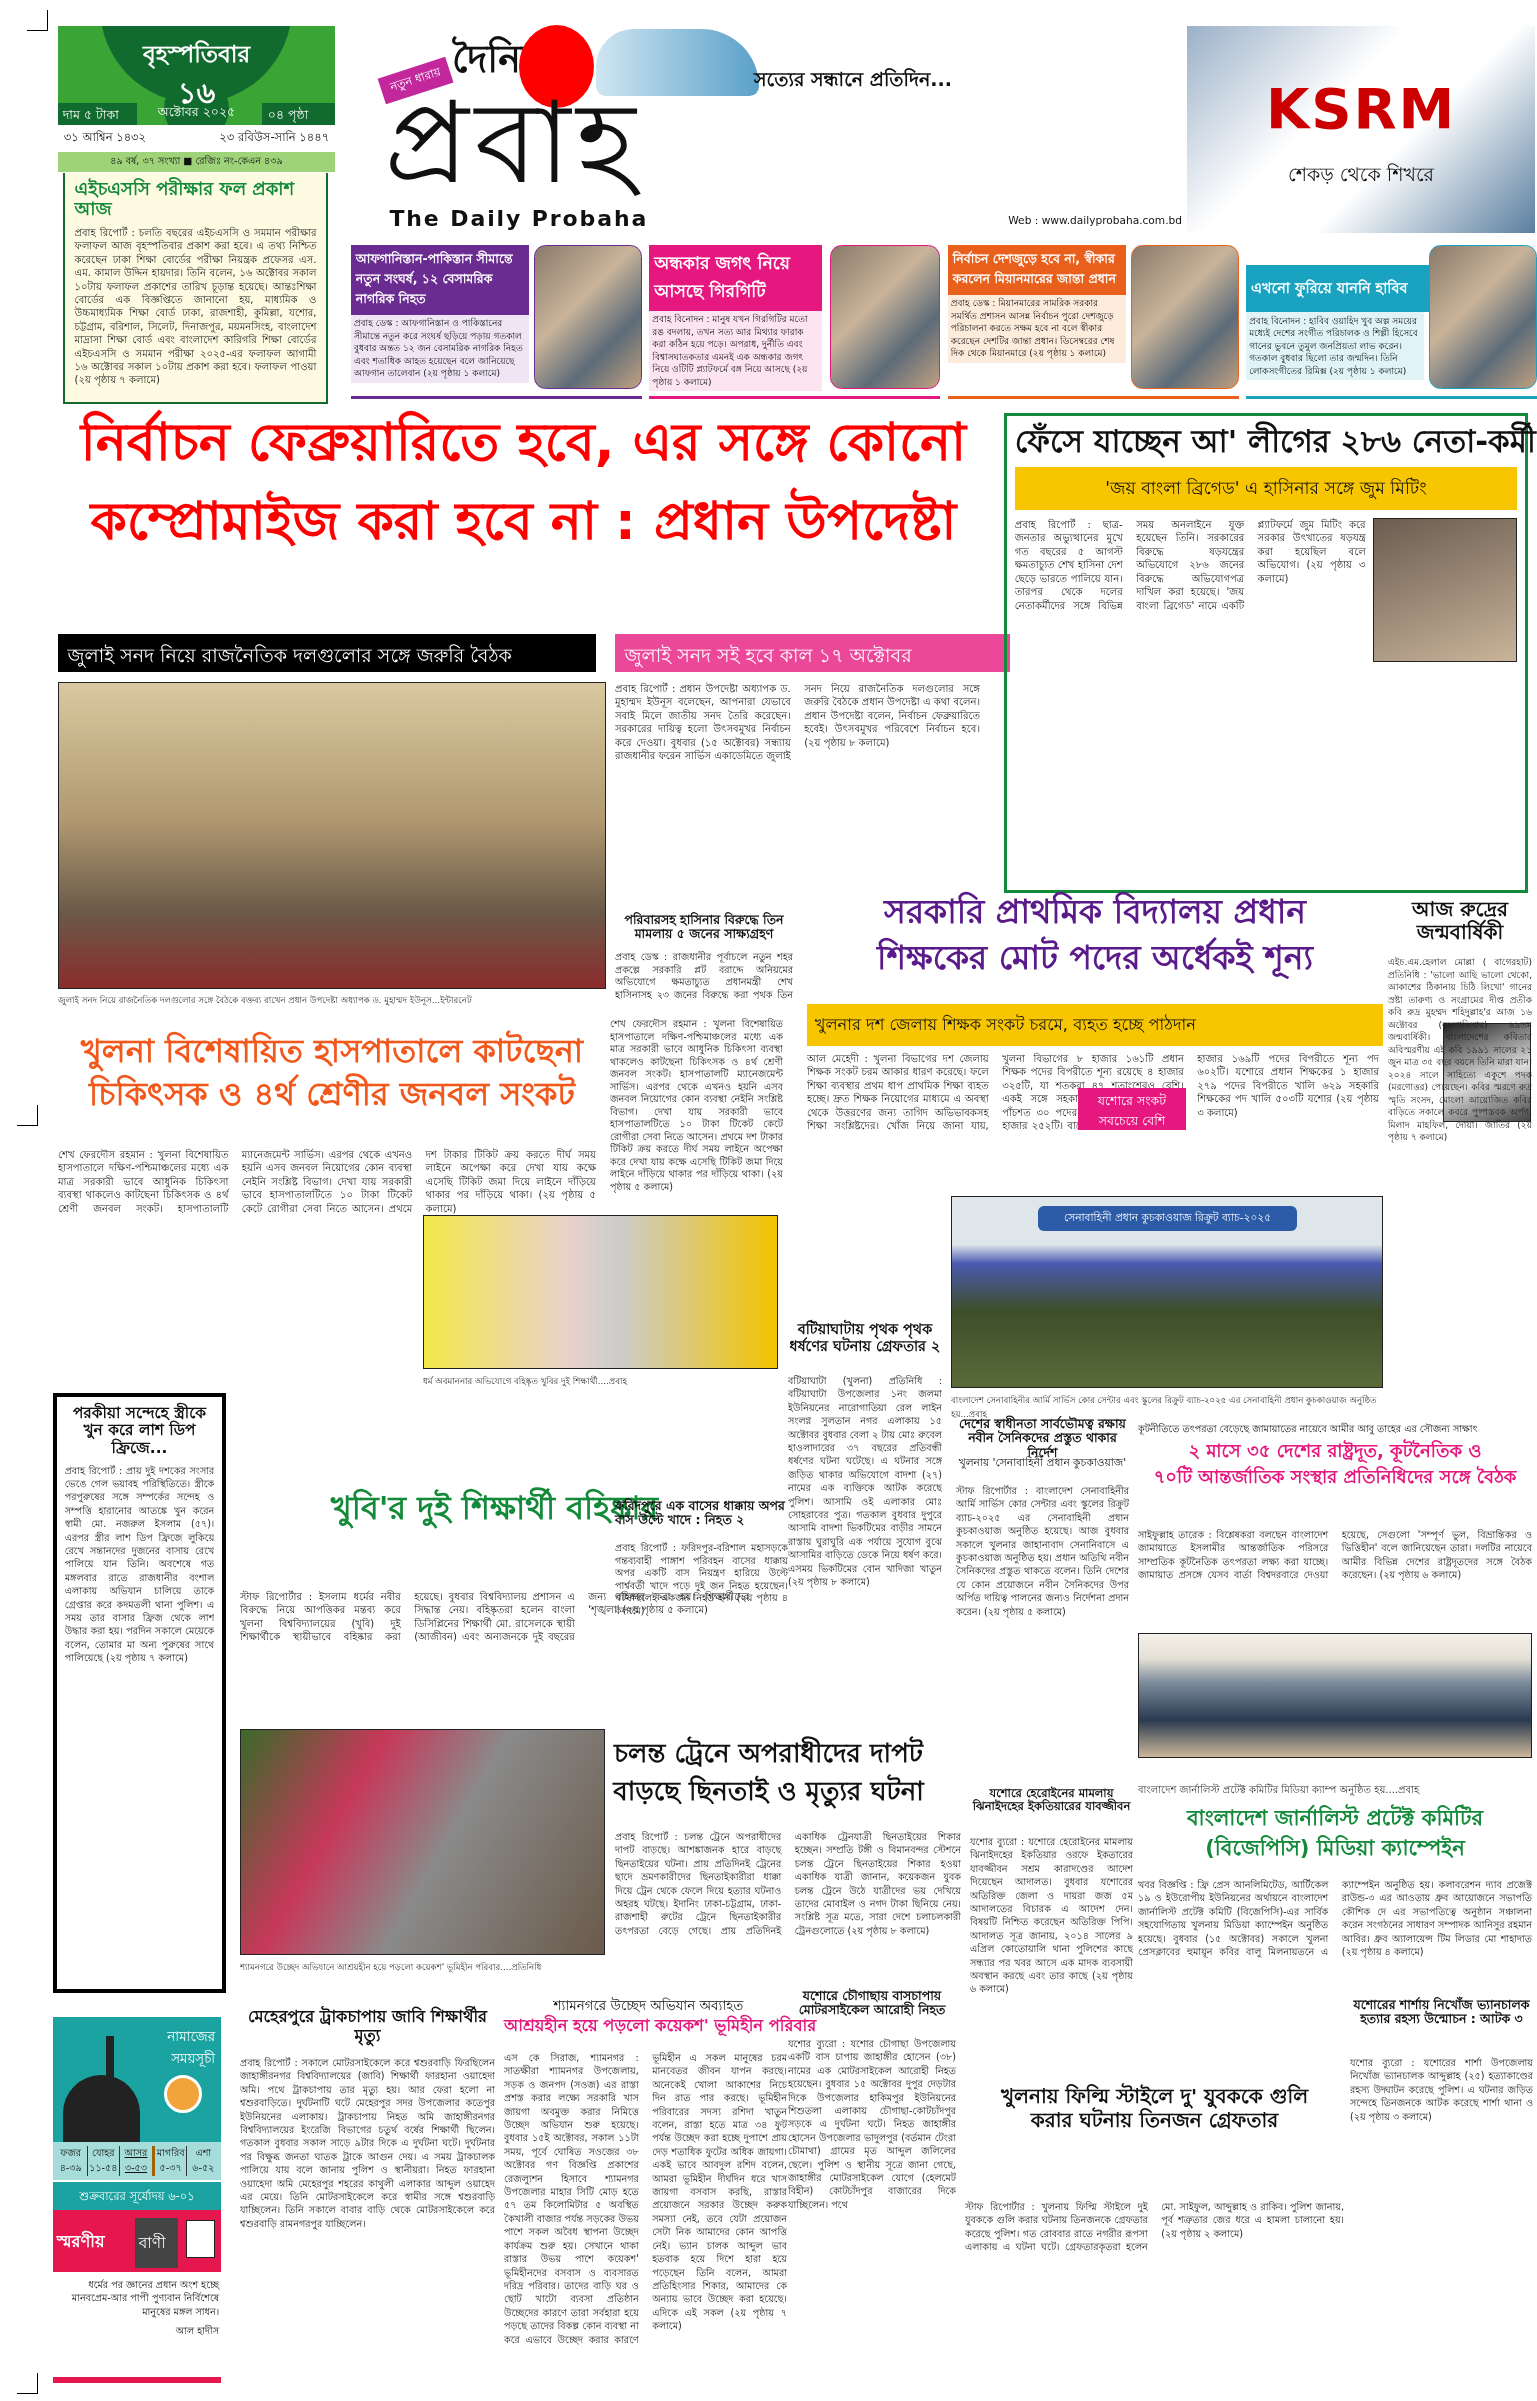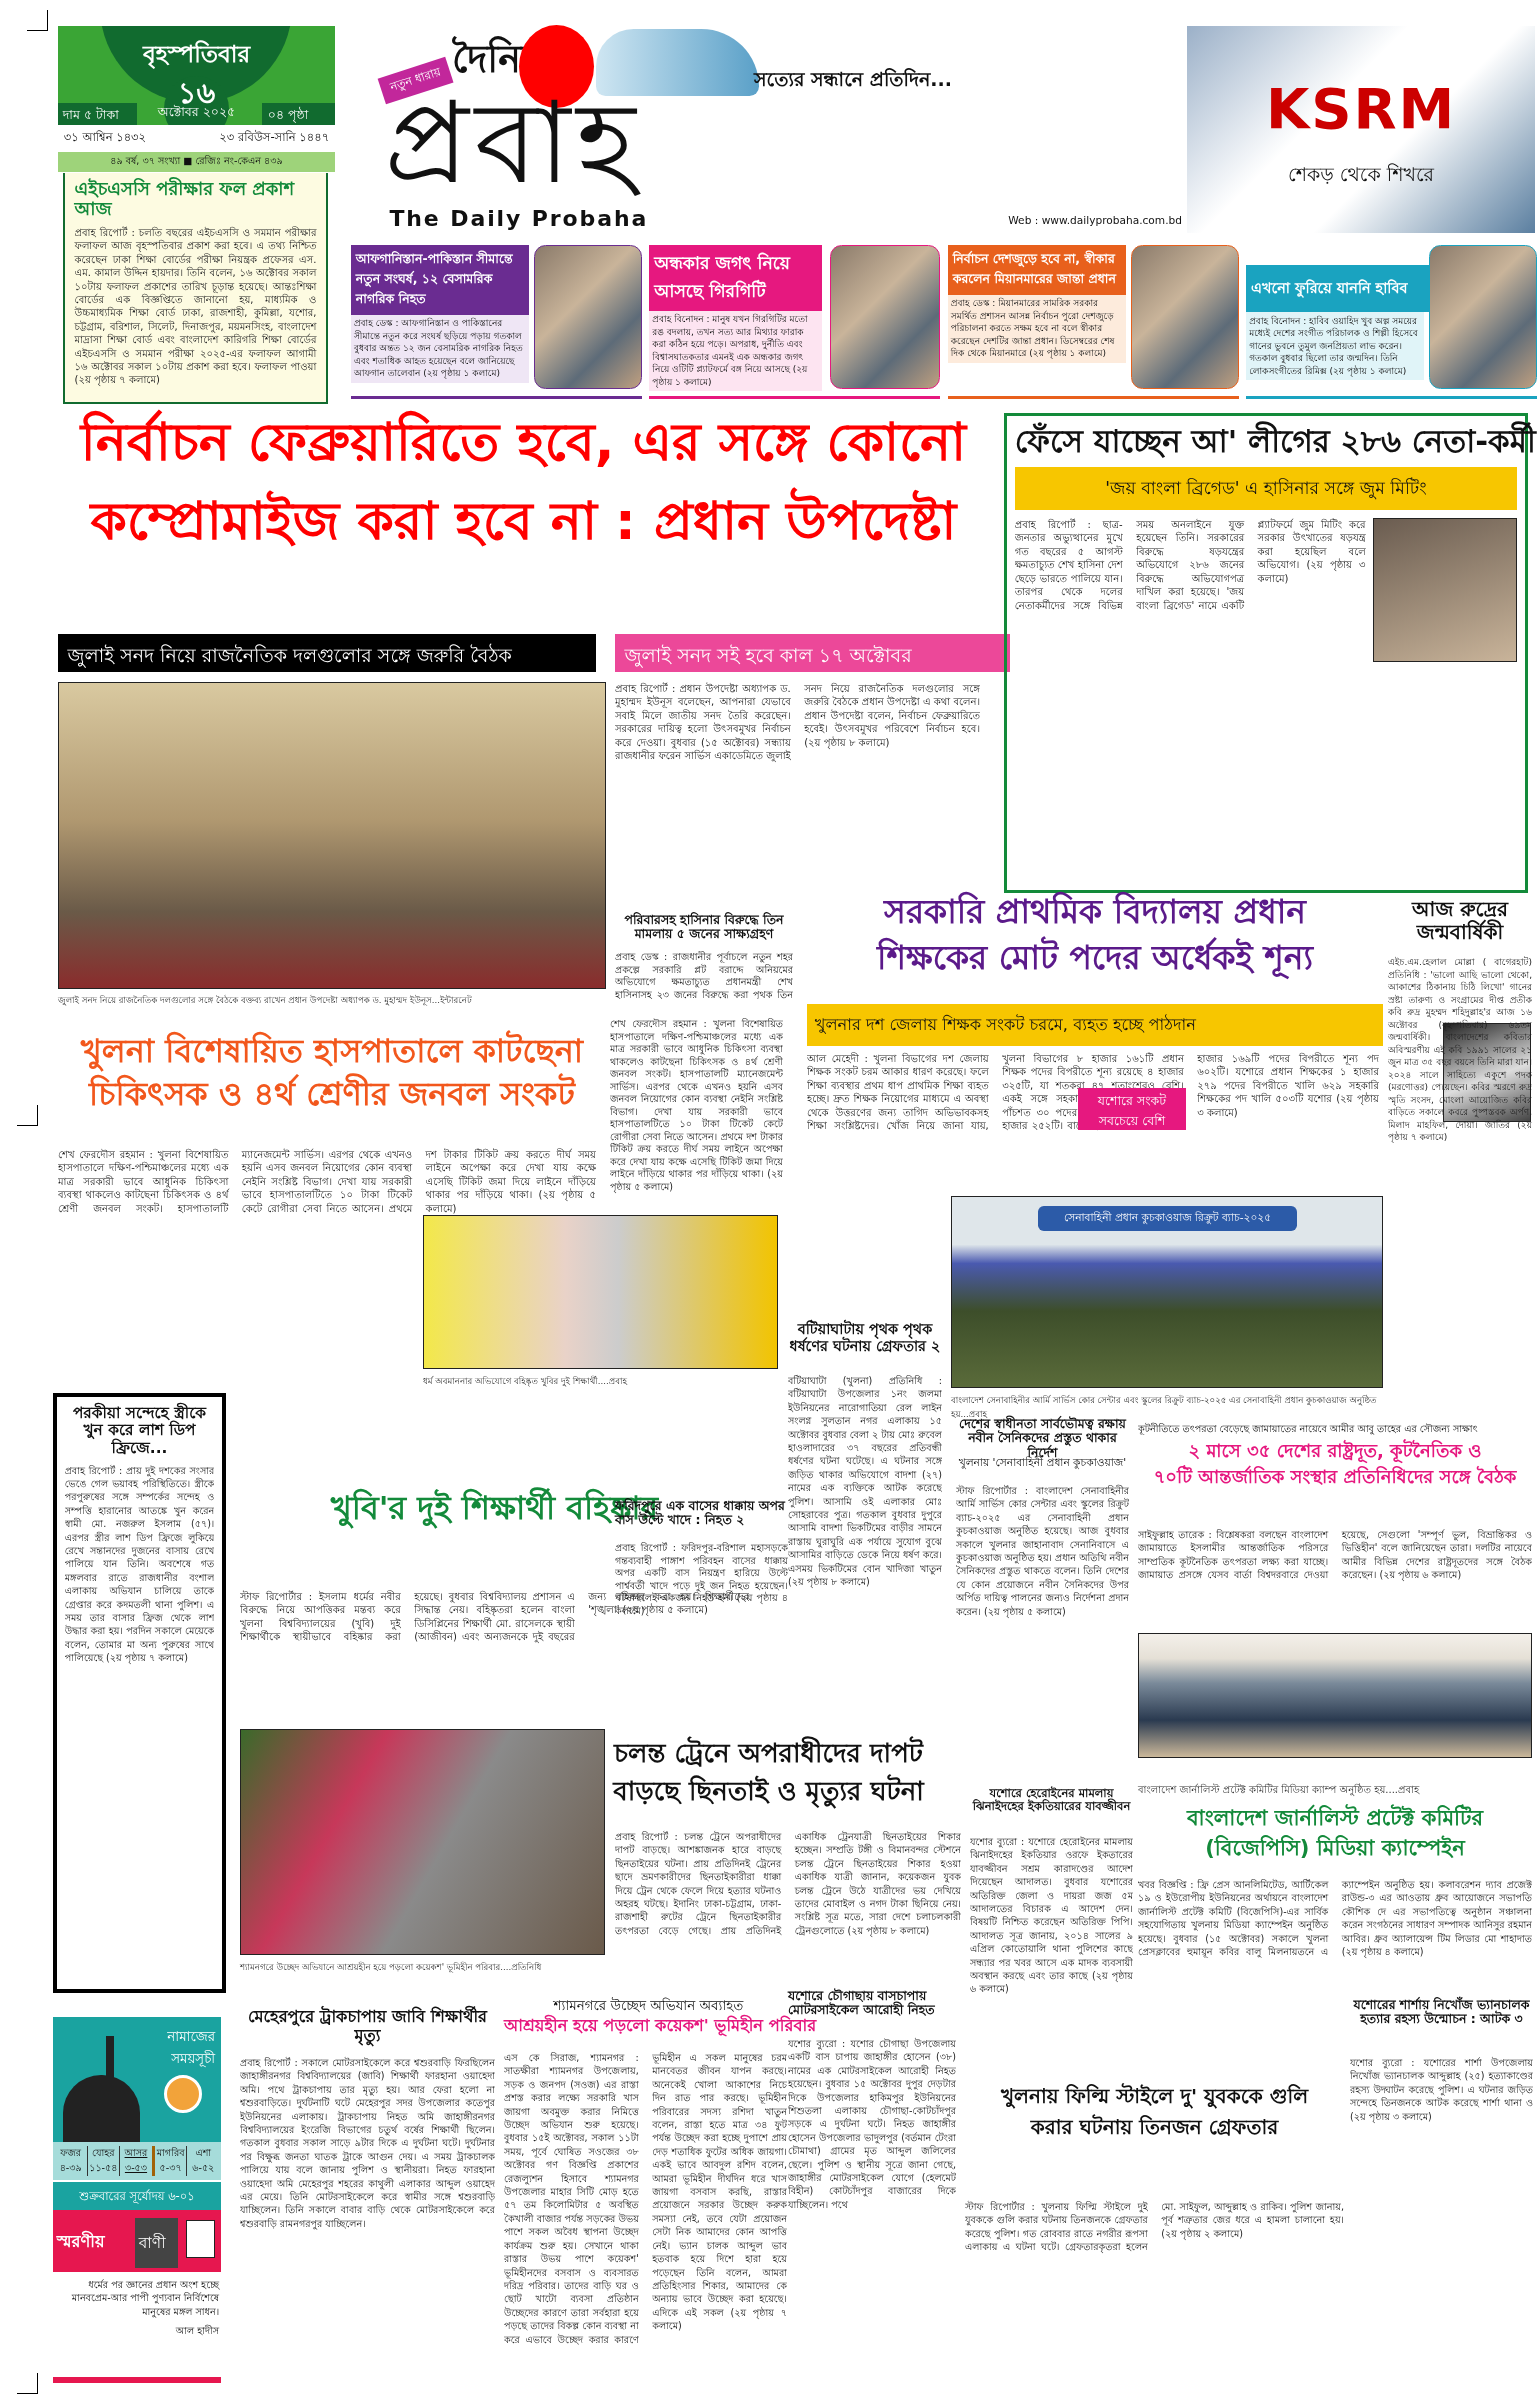--- a/index.html
+++ b/index.html
@@ -172,26 +172,26 @@
   <div style="margin-top:5.8px;">(বিজেপিসি) মিডিয়া ক্যাম্পেইন</div>
 </div>
 <div class="abs txt col2" style="left:1138px;top:1878px;width:394px;height:110px;font-size:9.6px;line-height:13.4px;overflow:hidden;">খবর বিজ্ঞপ্তি : ফ্রি প্রেস আনলিমিটেড, আর্টিকেল ১৯ ও ইউরোপীয় ইউনিয়নের অর্থায়নে বাংলাদেশ জার্নালিস্ট প্রটেক্ট কমিটি (বিজেপিসি)-এর সার্বিক সহযোগিতায় খুলনায় মিডিয়া ক্যাম্পেইন অনুষ্ঠিত হয়েছে। বুধবার (১৫ অক্টোবর) সকালে খুলনা প্রেসক্লাবের হুমায়ূন কবির বালু মিলনায়তনে এ ক্যাম্পেইন অনুষ্ঠিত হয়। কলাবরেশন দ্যাব প্রজেক্ট রাউন্ড-৩ এর আওতায় ধ্রুব আয়োজনে সভাপতি কৌশিক দে এর সভাপতিত্বে অনুষ্ঠান সঞ্চালনা করেন সংগঠনের সাধারণ সম্পাদক আনিসুর রহমান আবির। ধ্রুব অ্যালায়েন্স টিম লিডার মো শাহাদাত (২য় পৃষ্ঠায় ৪ কলামে)</div>
 
 <div class="abs hl" style="left:1350px;top:1998px;width:183px;font-size:12.5px;text-align:center;">যশোরের শার্শায় নিখোঁজ ভ্যানচালক হত্যার রহস্য উন্মোচন : আটক ৩</div>
 <div class="abs txt" style="left:1350px;top:2056px;width:183px;height:336px;font-size:9.6px;line-height:13.4px;overflow:hidden;">যশোর ব্যুরো : যশোরের শার্শা উপজেলায় নিখোঁজ ভ্যানচালক আব্দুল্লাহ (২৫) হত্যাকাণ্ডের রহস্য উদ্ঘাটন করেছে পুলিশ। এ ঘটনার জড়িত সন্দেহে তিনজনকে আটক করেছে শার্শা থানা ও (২য় পৃষ্ঠায় ৩ কলামে)</div>
 
 <div class="abs photo" style="left:240px;top:1729px;width:365px;height:226px;background:linear-gradient(120deg,#3a6a2a 0%,#c7385a 30%,#8a8a8a 55%,#6a5a4a 100%);"></div>
 <div class="abs cap" style="left:240px;top:1960px;width:365px;font-size:8.6px;">শ্যামনগরে উচ্ছেদ অভিযানে আশ্রয়হীন হয়ে পড়লো কয়েকশ' ভূমিহীন পরিবার....প্রতিনিধি</div>
 
-<div class="abs hl" style="left:788px;top:1989px;width:168px;font-size:12.5px;text-align:left;">যশোরে চৌগাছায় বাসচাপায় মোটরসাইকেল আরোহী নিহত</div>
+<div class="abs hl" style="left:788px;top:1989px;width:168px;font-size:12.5px;text-align:center;">যশোরে চৌগাছায় বাসচাপায় মোটরসাইকেল আরোহী নিহত</div>
 <div class="abs txt" style="left:788px;top:2037px;width:168px;height:355px;font-size:9.6px;line-height:13.4px;overflow:hidden;">যশোর ব্যুরো : যশোর চৌগাছা উপজেলায় একটি বাস চাপায় জাহাঙ্গীর হোসেন (৩৮) নামের এক মোটরসাইকেল আরোহী নিহত হয়েছেন। বুধবার ১৫ অক্টোবর দুপুর দেড়টার দিকে উপজেলার হাকিমপুর ইউনিয়নের শিশুতলা এলাকায় চৌগাছা-কোটচাঁদপুর সড়কে এ দুর্ঘটনা ঘটে। নিহত জাহাঙ্গীর হোসেন উপজেলার ভাদুলপুর (বর্তমান টেংরা চৌমাথা) গ্রামের মৃত আব্দুল জলিলের ছেলে। পুলিশ ও স্থানীয় সূত্রে জানা গেছে, জাহাঙ্গীর মোটরসাইকেল যোগে (হেলমেট বিহীন) কোটচাঁদপুর বাজারের দিকে যাচ্ছিলেন। পথে</div>
 
 <div class="abs hl" style="left:965px;top:2085px;width:379px;font-size:20px;text-align:center;">
   <div>খুলনায় ফিল্মি স্টাইলে দু' যুবককে গুলি</div>
-  <div style="margin-top:8px;">করার ঘটনায় তিনজন গ্রেফতার</div>
+  <div style="margin-top:1px;">করার ঘটনায় তিনজন গ্রেফতার</div>
 </div>
 <div class="abs txt col2" style="left:965px;top:2200px;width:379px;height:192px;font-size:9.6px;line-height:13.4px;overflow:hidden;">স্টাফ রিপোর্টার : খুলনায় ফিল্মি স্টাইলে দুই যুবককে গুলি করার ঘটনায় তিনজনকে গ্রেফতার করেছে পুলিশ। গত রোববার রাতে নগরীর রূপসা এলাকায় এ ঘটনা ঘটে। গ্রেফতারকৃতরা হলেন মো. সাইফুল, আব্দুল্লাহ ও রাকিব। পুলিশ জানায়, পূর্ব শত্রুতার জের ধরে এ হামলা চালানো হয়। (২য় পৃষ্ঠায় ২ কলামে)</div>
 
 <div class="abs" style="left:53px;top:2017px;width:168px;">
   <div style="background:#1aa3a0;height:125px;position:relative;overflow:hidden;">
     <div style="position:absolute;left:9.6px;bottom:0;width:77px;height:67px;background:#222;border-radius:38px 38px 0 0;"></div>
     <div style="position:absolute;left:53px;bottom:0;width:7.7px;height:106px;background:#222;"></div>
     <div style="position:absolute;right:5.8px;top:9.6px;color:#fff;font-size:13.4px;width:58px;text-align:right;">নামাজের সময়সূচী</div>
     <div style="position:absolute;right:19px;top:58px;width:38px;height:38px;border-radius:50%;background:#f2a33a;border:3.8px solid #fff;"></div>
   </div>

